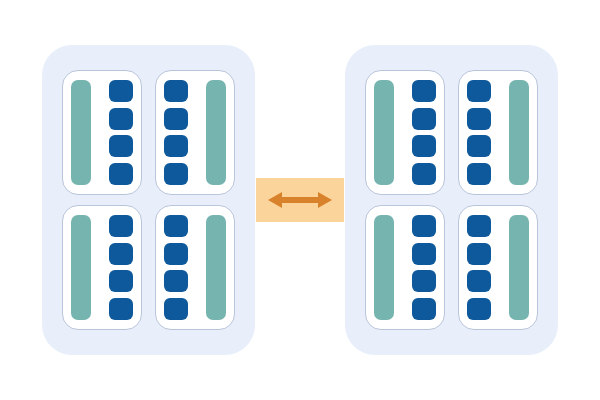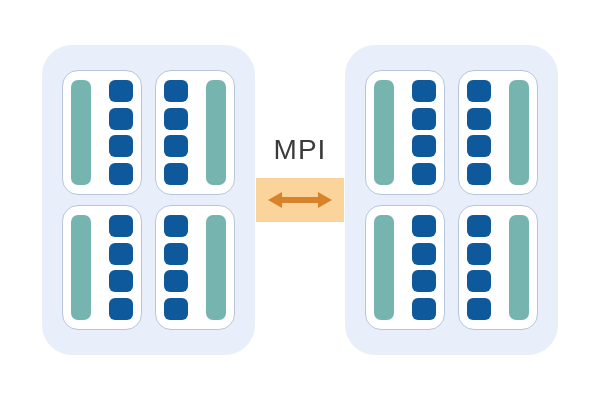--- a/index.html
+++ b/index.html
@@ -87,21 +87,20 @@
         <div class="cores">
           <div class="core"></div>
           <div class="core"></div>
           <div class="core"></div>
           <div class="core"></div>
         </div>
         <div class="bar"></div>
       </div>
     </div>
 
-  <div class="mpi-label">MPI</div>
 
   <div class="band">
     <svg width="64" height="20" viewBox="0 0 64 20">
       <polygon points="0,10 14,2 14,7 50,7 50,2 64,10 50,18 50,13 14,13 14,18" fill="var(--arrow-orange,#d9822c)"></polygon>
     </svg>
   </div>
 
   <div class="node node-right" id="node-1">
       <div class="card bar-left">
         <div class="bar"></div>

